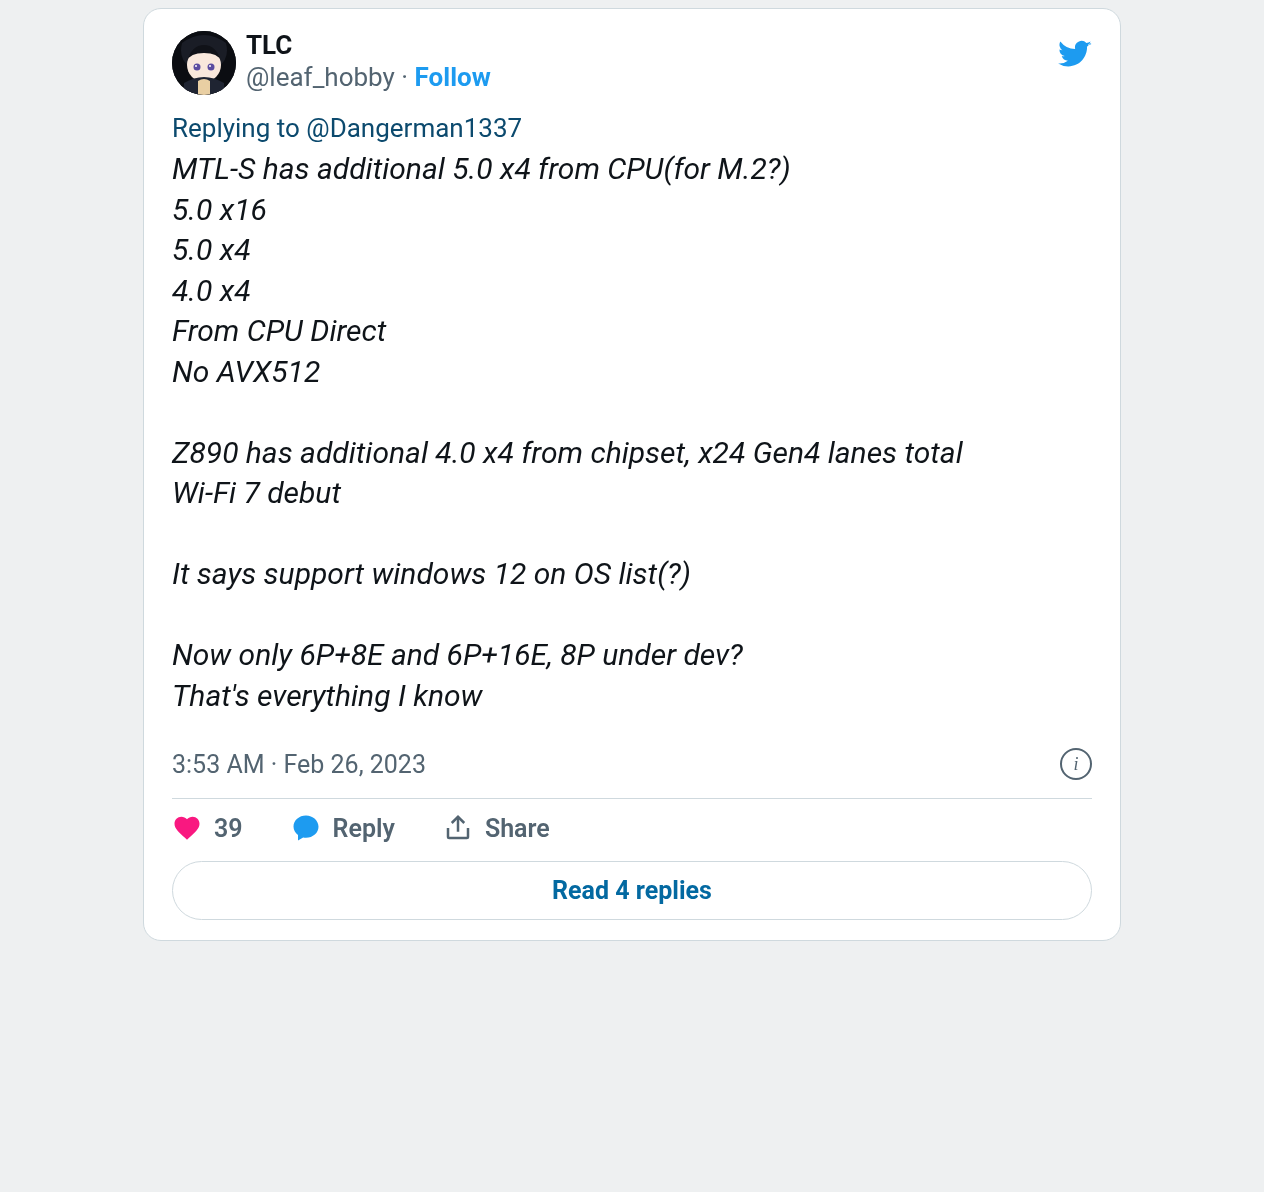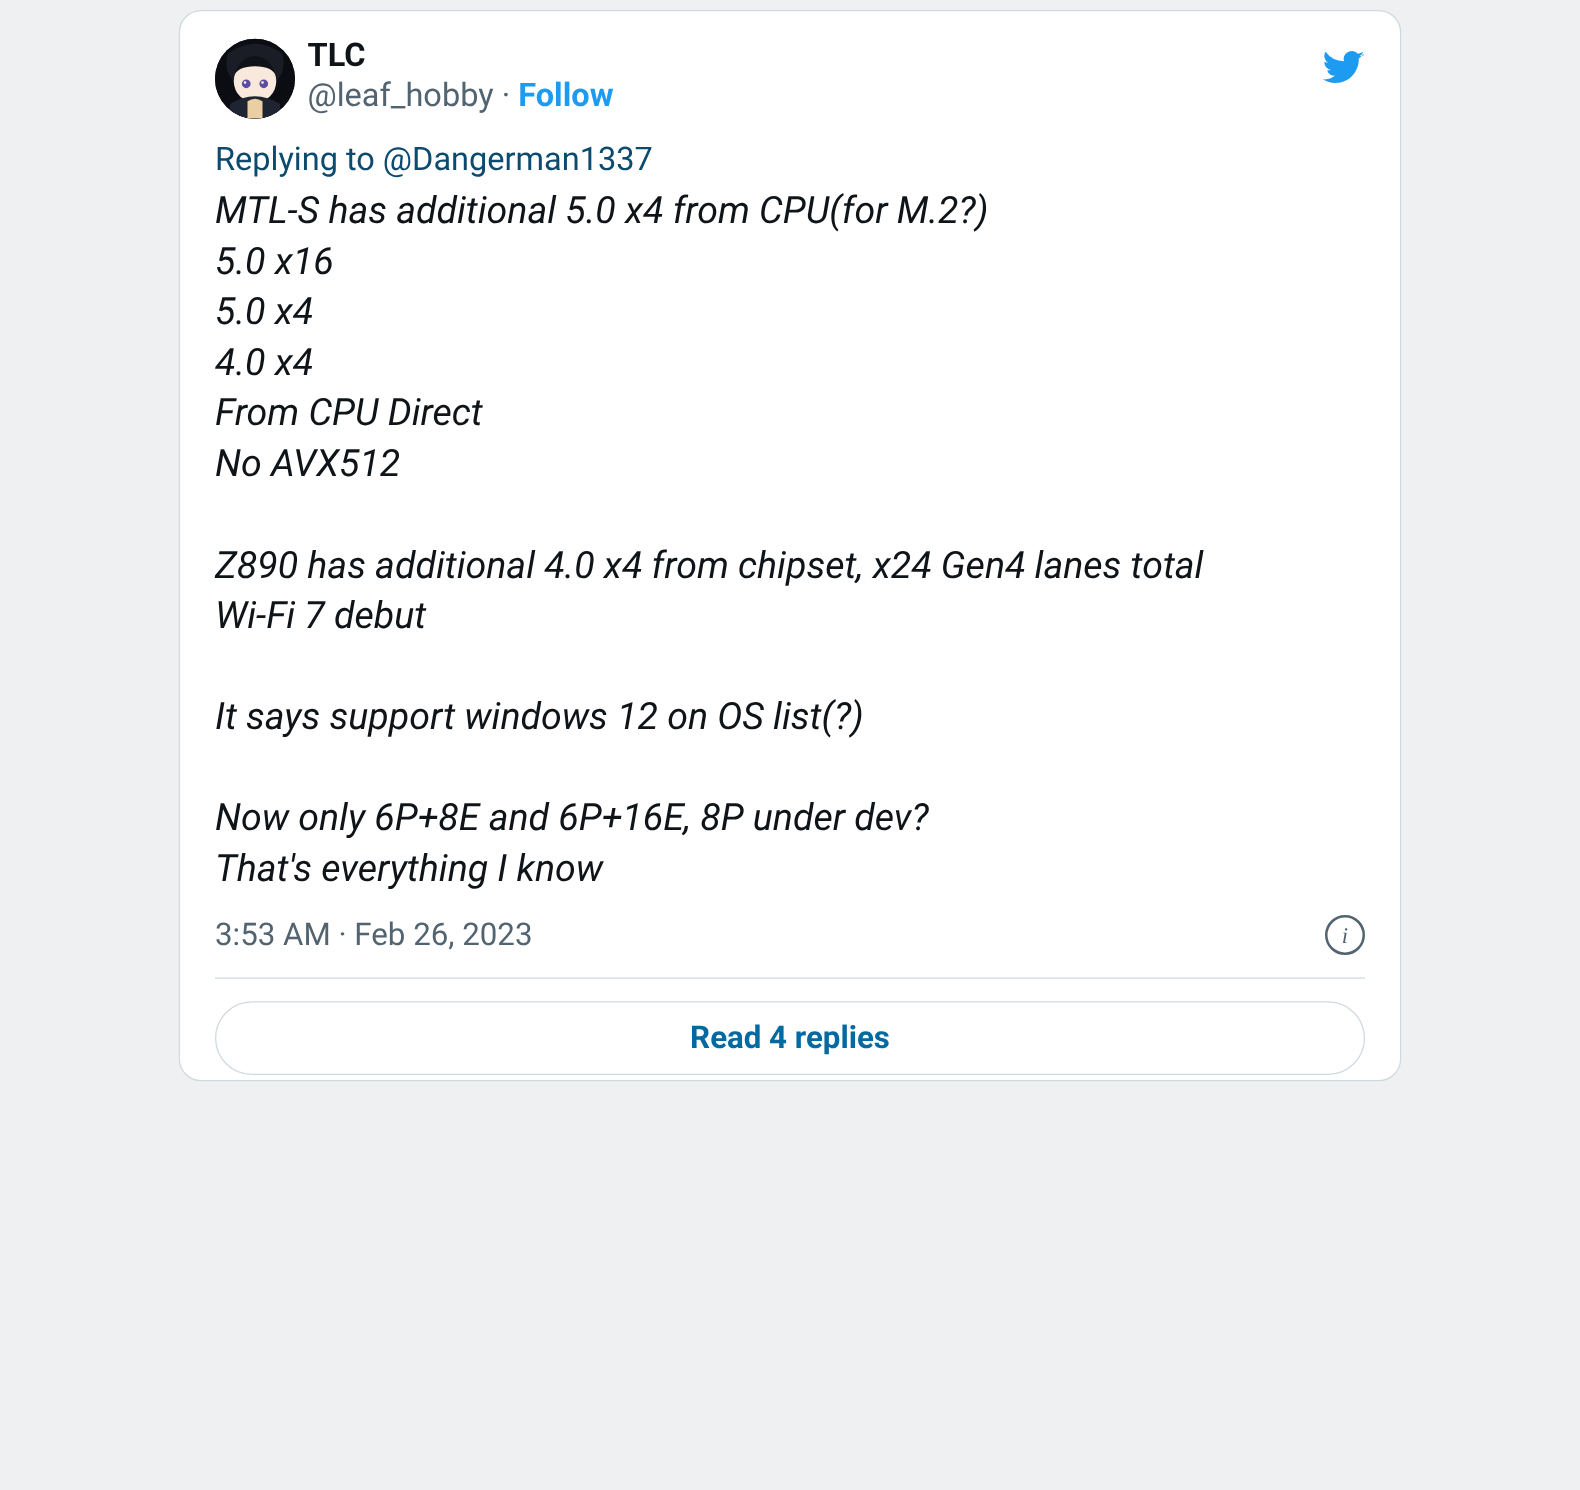--- a/index.html
+++ b/index.html
@@ -1,29 +1,29 @@
 <!DOCTYPE html>
 <html><head>
 <meta charset="utf-8">
 <style>
   html,body{margin:0;padding:0;background:#eef0f1;font-family:-apple-system,BlinkMacSystemFont,"Segoe UI",Roboto,Helvetica,Arial,sans-serif;}
   .wrap{width:1264px;height:1192px;display:flex;justify-content:center;align-items:flex-start;}
-  .card{margin-top:8px;width:978px;background:#fff;border:1px solid #cfd9de;border-radius:18px;padding:22px 28px 4px 28px;box-sizing:border-box;}
+  .card{margin-top:8px;width:978px;background:#fff;border:1px solid #cfd9de;border-radius:18px;padding:22px 28px 20px 28px;box-sizing:border-box;}
   .hdr{display:flex;align-items:flex-start;}
   .avatar{width:64px;height:64px;border-radius:50%;background:#0f1419;position:relative;overflow:hidden;flex:0 0 64px;}
   .avatar svg{width:100%;height:100%;display:block;}
   .who{margin-left:10px;flex:1;}
   .dn{font-weight:700;color:#0f1419;font-size:26px;line-height:1.15;}
   .hline{color:#536471;font-size:26px;line-height:1.15;margin-top:2px;}
   .hline a{color:#1d9bf0;text-decoration:none;font-weight:700;}
   .bird{color:#1d9bf0;}
   .bird svg{width:34px;height:34px;margin-top:6px;}
   .reply{margin-top:18px;color:#0c4a6e;font-size:26px;}
   .body{color:#0f1419;font-size:30px;line-height:1.35;white-space:pre-wrap;margin-top:6px;font-style:italic;}
-  .meta{display:flex;align-items:center;justify-content:space-between;margin-top:16px;}
+  .meta{display:flex;align-items:center;justify-content:space-between;margin-top:32px;}
   .ts{color:#536471;font-size:25px;}
   .info{width:28px;height:28px;border:2px solid #536471;border-radius:50%;display:flex;align-items:center;justify-content:center;color:#536471;font-family:Georgia,serif;font-style:italic;font-size:18px;}
   .hr{height:1px;background:#cfd9de;margin:18px 0 14px 0;}
   .actions{display:flex;align-items:center;gap:48px;color:#536471;font-size:25px;font-weight:600;}
   .act{display:flex;align-items:center;gap:12px;cursor:pointer;}
   .act svg{width:30px;height:30px;}
   .like svg{fill:#f91880;}
   .replybtn svg{fill:#1d9bf0;}
   .share svg{fill:none;stroke:#536471;stroke-width:2;}
   .readmore{margin-top:18px;border:1px solid #cfd9de;border-radius:999px;text-align:center;padding:14px 0;color:#0369a1;font-weight:700;font-size:25px;cursor:pointer;}
@@ -77,16 +77,38 @@
 Now only 6P+8E and 6P+16E, 8P under dev?
 That's everything I know</div>
 
     <div class="meta">
       <div class="ts">3:53 AM · Feb 26, 2023</div>
       <div class="info">i</div>
     </div>
 
     <div class="hr"></div>
 
+    <div class="actions">
+      <div class="act like">
+        <svg viewBox="0 0 24 24">
+            <path d="M12 21.35l-1.45-1.32C5.4 15.36 2 12.28 2 8.5 2 5.42 4.42 3 7.5 3c1.74 0 3.41.81 4.5 2.09C13.09 3.81 14.76 3 16.5 3 19.58 3 22 5.42 22 8.5c0 3.78-3.4 6.86-8.55 11.54L12 21.35z"></path>
+          </svg>
+        <span>39</span>
+      </div>
+      <div class="act replybtn">
+        <svg viewBox="0 0 24 24">
+            <path d="M12 2C6.48 2 2 5.94 2 10.8c0 2.7 1.4 5.11 3.6 6.72V22l4.13-2.37c.73.12 1.49.18 2.27.18 5.52 0 10-3.94 10-8.8S17.52 2 12 2z"></path>
+          </svg>
+        <span>Reply</span>
+      </div>
+      <div class="act share">
+        <svg viewBox="0 0 24 24">
+            <path d="M4 12v7a1 1 0 0 0 1 1h14a1 1 0 0 0 1-1v-7"></path>
+            <path d="M12 3v12"></path>
+            <path d="M7 8l5-5 5 5"></path>
+          </svg>
+        <span>Share</span>
+      </div>
+    </div>
 
     <div class="readmore">Read 4 replies</div>
   </div>
 </div>
 
 </body></html>

